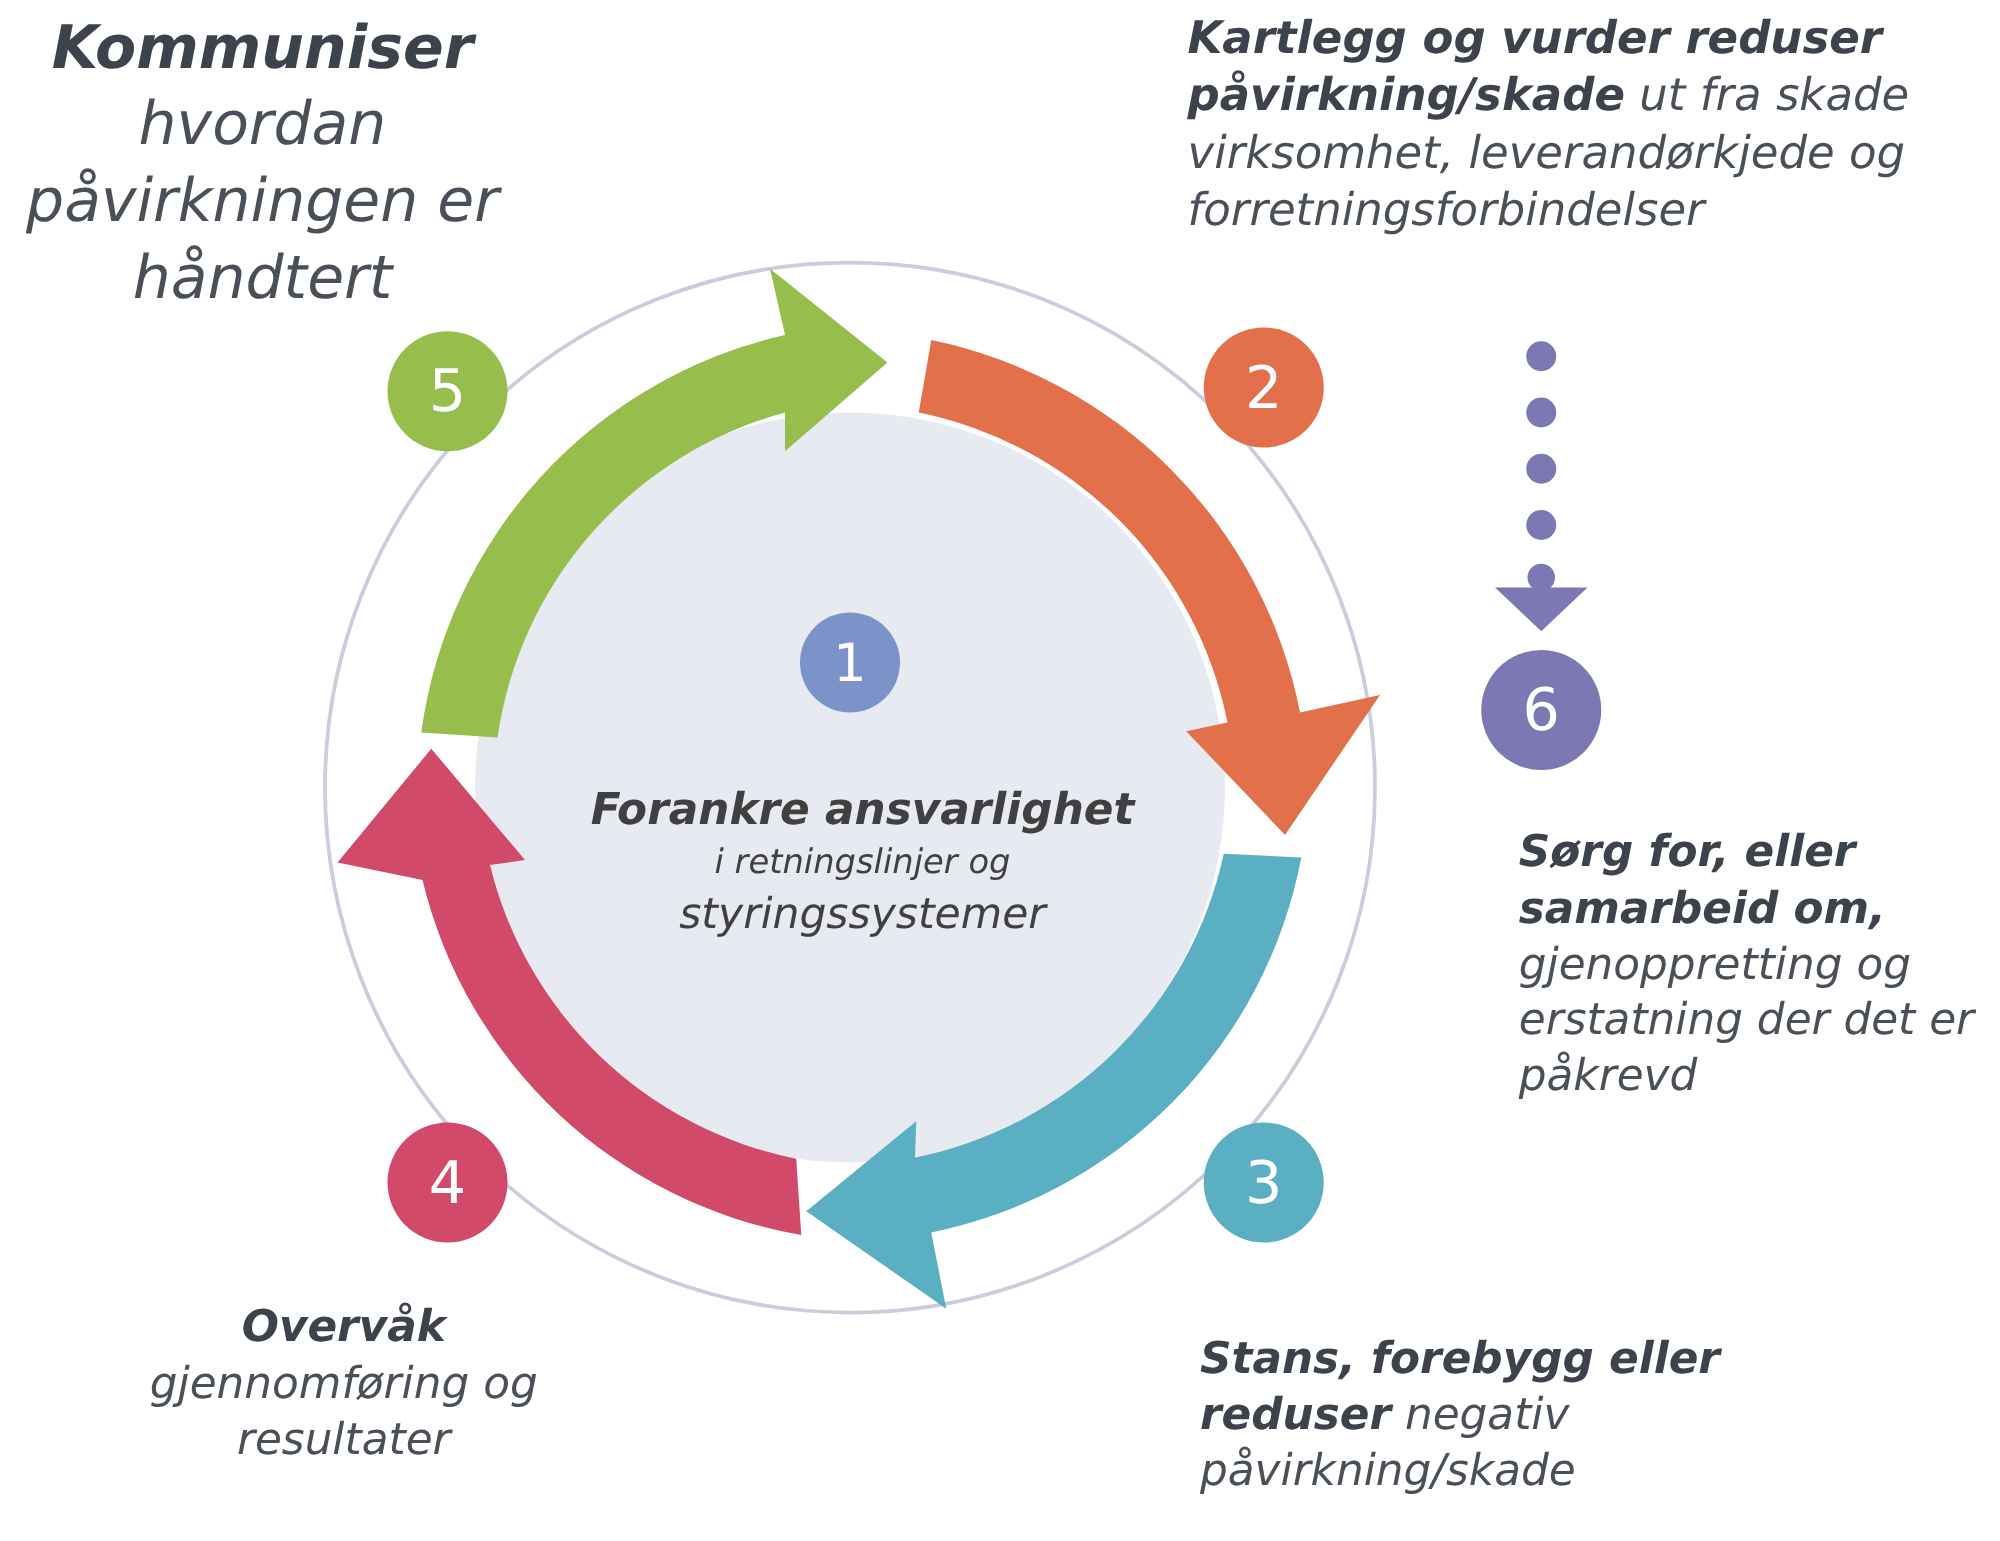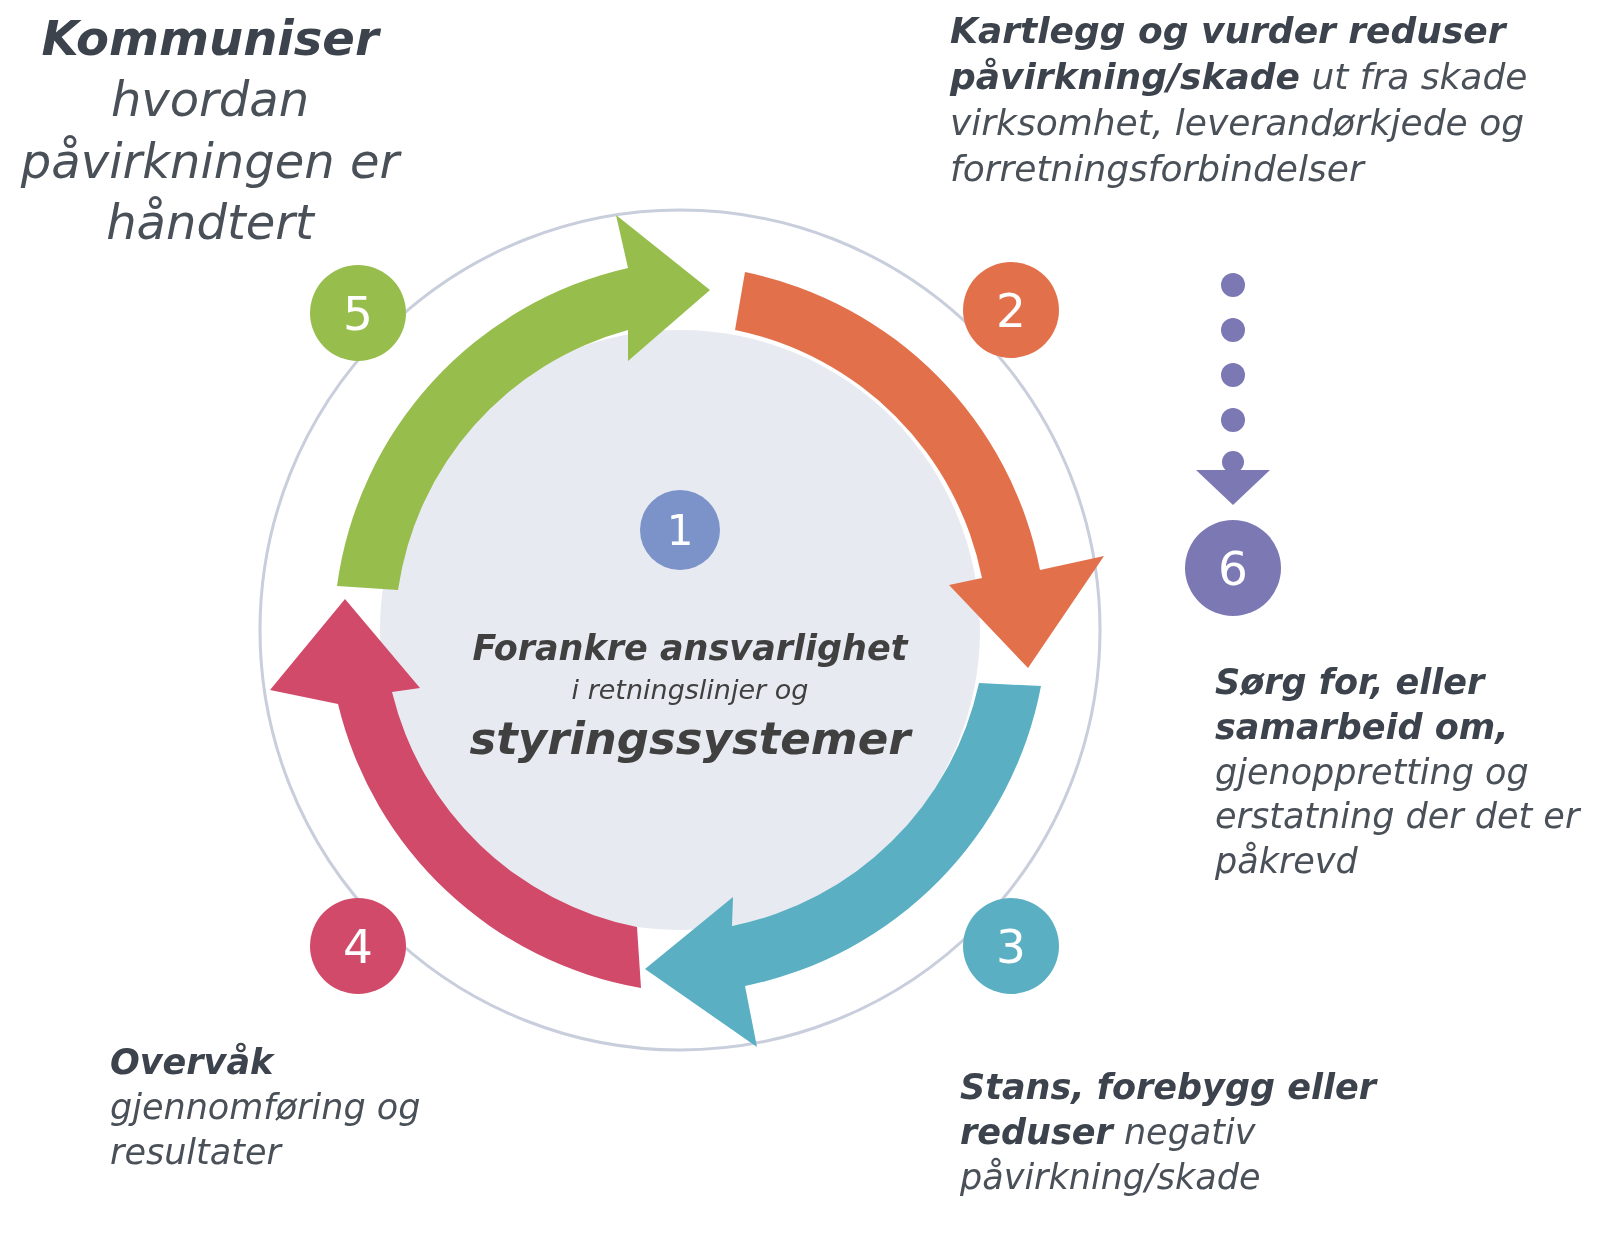--- a/index.html
+++ b/index.html
@@ -64,21 +64,21 @@
     top: 1040px;
     width: 560px;
     text-align: left;
     font-size: 35px;
     margin-top: 25px;
   }
   #label-4 {
     left: 110px;
     top: 1040px;
     width: 330px;
-    text-align: left;
+    text-align: center;
     font-size: 35px;
   }
 
   
   #center-text {
     position: absolute;
     left: 395px;
     top: 625px;
     width: 590px;
     text-align: center;
@@ -90,22 +90,22 @@
     font-size: 35px;
     font-weight: bold;
     display: block;
   }
   #center-text .t2 {
     font-size: 27px;
     font-weight: normal;
     display: block;
   }
   #center-text .t3 {
-    font-size: 45px;
-    font-weight: bold;
+    font-size: 34px;
+    font-weight: normal;
     display: block;
   }
 
   
   .badge {
     position: absolute;
     border-radius: 50%;
     display: flex;
     align-items: center;
     justify-content: center;

